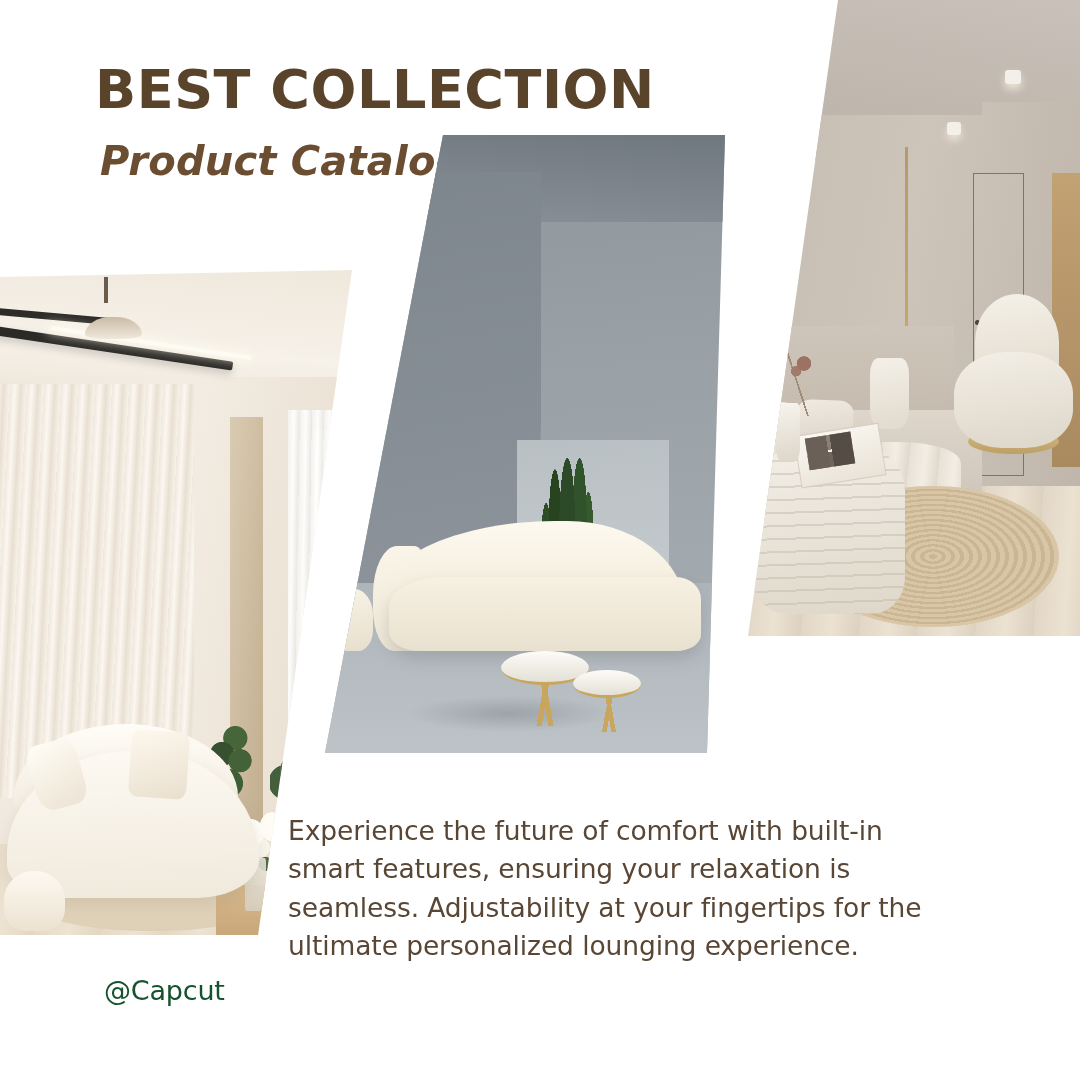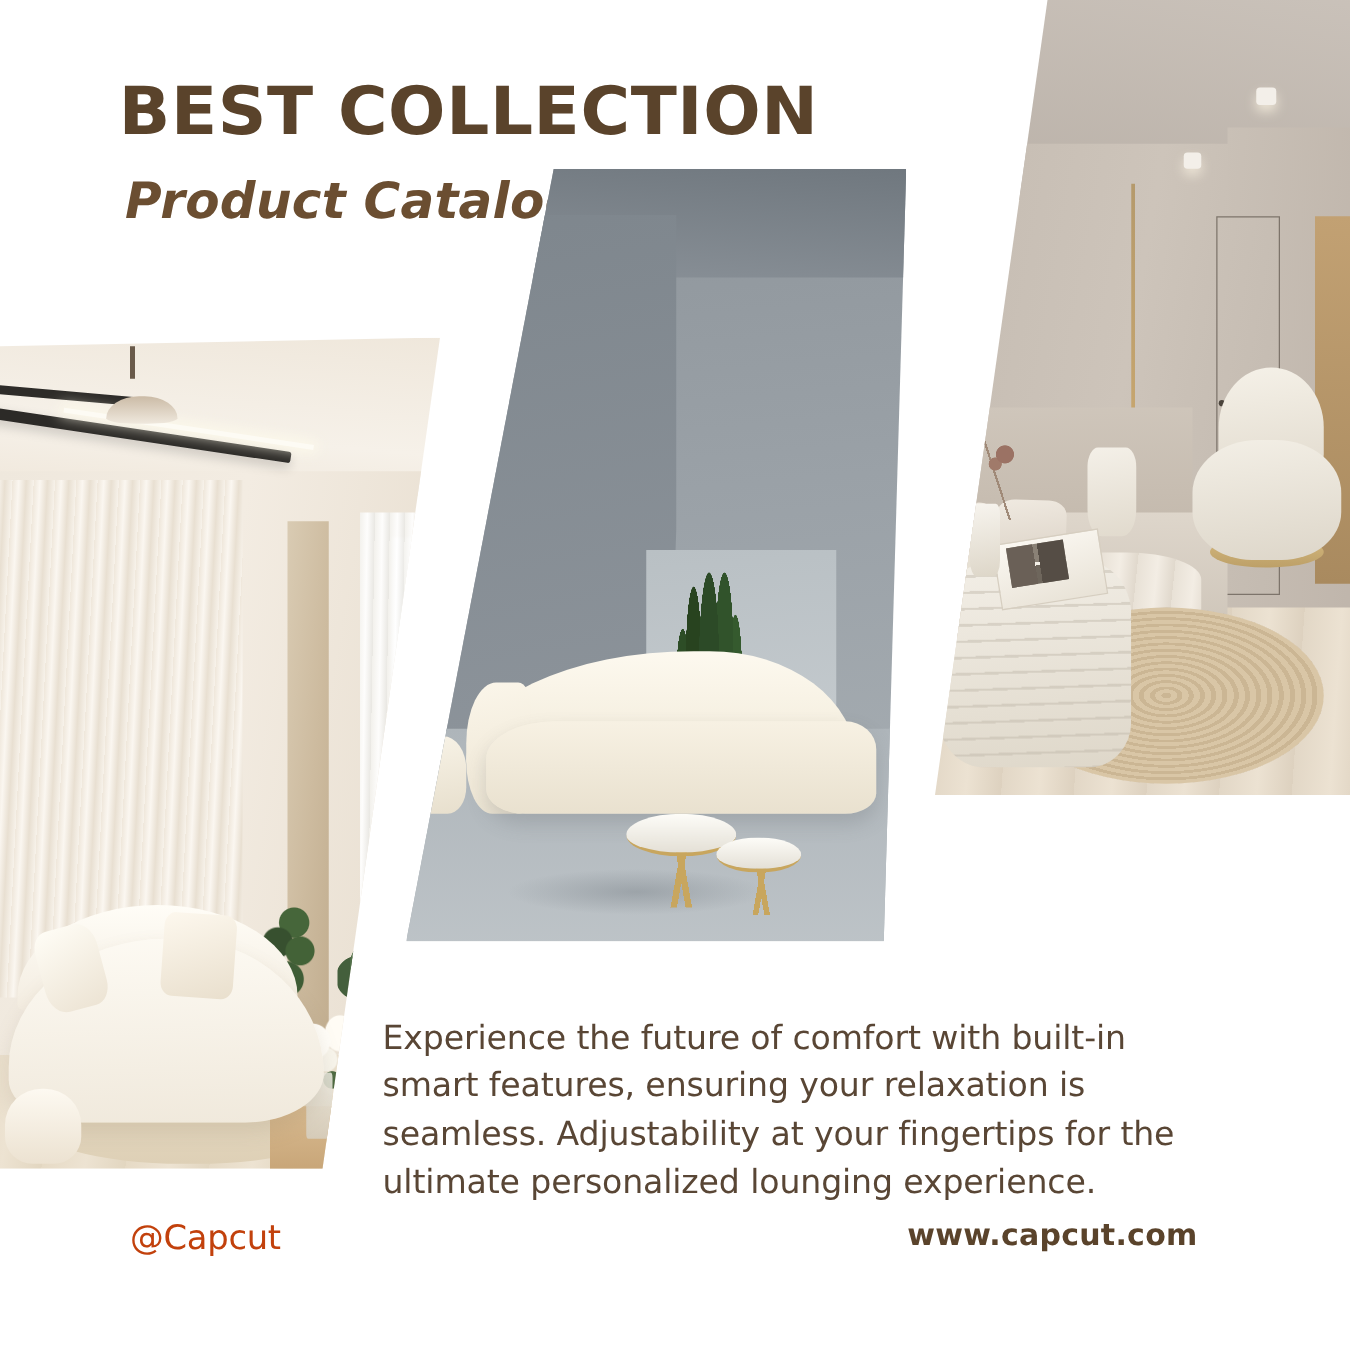--- a/index.html
+++ b/index.html
@@ -234,21 +234,21 @@
     font-weight:bold;font-size:27px;color:#5a432b;letter-spacing:0.2px;
     white-space:nowrap;
   }
   .swatches{display:flex;gap:16px;margin-top:13px;}
   .swatch{width:55px;height:65px;border-radius:0 0 28px 28px;}
 
   
   .body-copy{
     position:absolute;left:288px;top:812px;width:672px;
     font-family:"DejaVu Sans","Liberation Sans",sans-serif;
-    font-size:26.5px;line-height:1.45;color:#594635;letter-spacing:-0.1px;margin-left:18px;
+    font-size:26.5px;line-height:1.45;color:#594635;letter-spacing:-0.1px;
   }
 
   
   .handle{
     position:absolute;left:104px;top:975px;
     font-family:"DejaVu Sans","Liberation Sans",sans-serif;
     font-size:27px;color:#15130f;letter-spacing:-0.2px;
   }
   .website{
     position:absolute;right:122px;top:974px;
@@ -342,16 +342,15 @@
       <div class="rb-book"></div>
       <div class="rb-book-art"></div>
       <div class="rb-stems"></div>
       <div class="rb-vase"></div>
     </div>
   </div>
 
 
   <div class="body-copy">Experience the future of comfort with built-in smart features, ensuring your relaxation is seamless. Adjustability at your fingertips for the ultimate personalized lounging experience.</div>
 
-  <div class="handle" style="color: #c2410c;">@Capcut</div>
-  <div class="website" style="color: rgb(90, 67, 43);">www.capcut.com</div>
+  <div class="handle" style="color: #14532d;">@Capcut</div>
 
 </div>
 
 </body></html>

